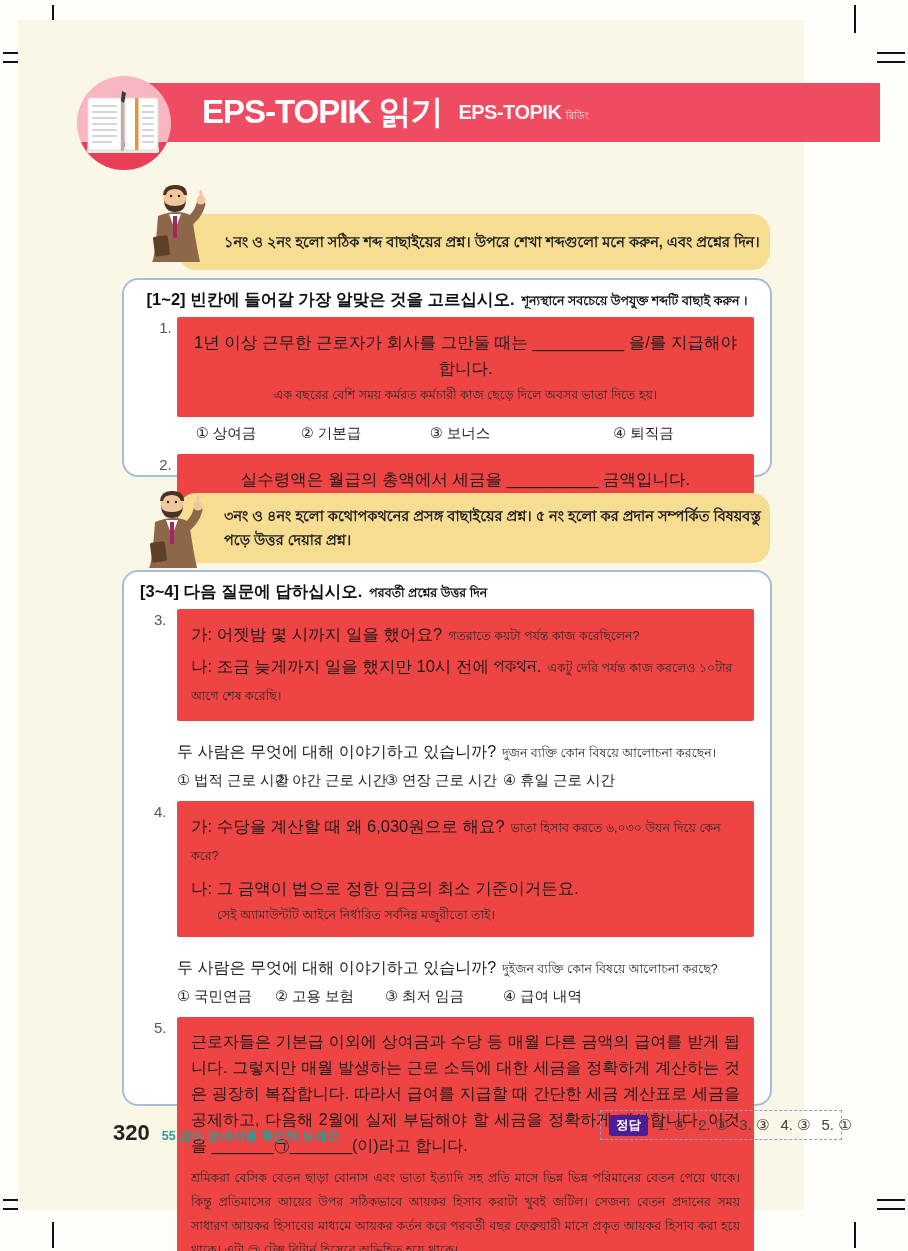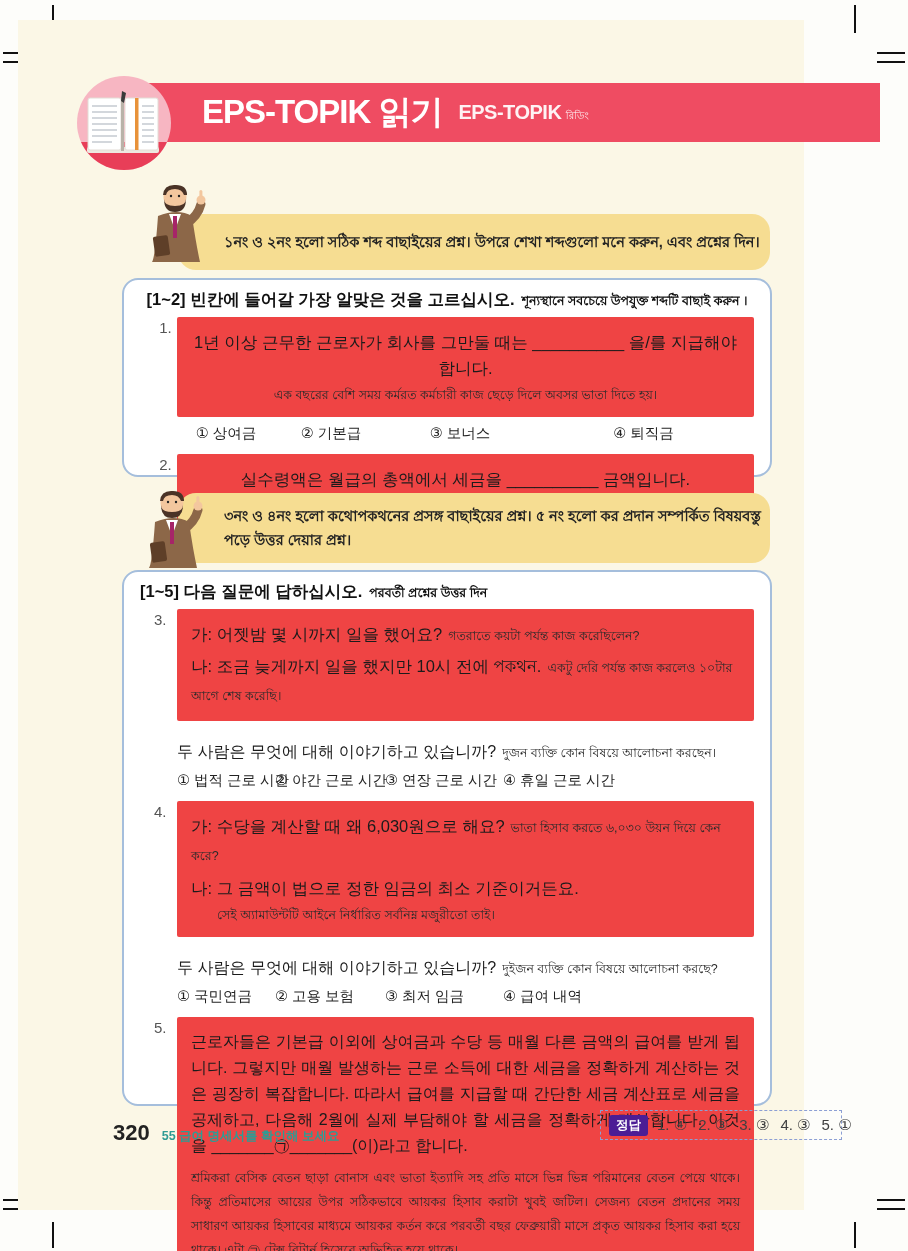--- a/index.html
+++ b/index.html
@@ -228,21 +228,21 @@
     <path d="M16 17 Q16 30 27 30 Q38 30 38 17 Q38 24 27 24 Q16 24 16 17 Z" fill="#4A3326"></path>
     <circle cx="23" cy="14" r="1.2" fill="#222"></circle>
       <circle cx="31" cy="14" r="1.2" fill="#222"></circle>
   </svg>
   <div class="tip-bubble" style="top:473px;height:70px;">
     <span class="tip-text">৩নং ও ৪নং হলো কথোপকথনের প্রসঙ্গ বাছাইয়ের প্রশ্ন। ৫ নং হলো কর প্রদান সম্পর্কিত বিষয়বস্তু পড়ে উত্তর দেয়ার প্রশ্ন।</span>
   </div>
 
   <div class="qbox" style="top:550px;height:536px;">
     <div class="section-title">
-      <span>[1~5] 다음 질문에 답하십시오.</span><span class="bn">পরবর্তী প্রশ্নের উত্তর দিন</span>
+      <span>[3~4] 다음 질문에 답하십시오.</span><span class="bn">পরবর্তী প্রশ্নের উত্তর দিন</span>
     </div>
 
     <div class="qrow">
       <div class="qnum">3.</div>
       <div class="qcontent">
         <div class="passage">
           <div class="ko-main">
             <span>가: 어젯밤 몇 시까지 일을 했어요?</span><span class="bn-inline">গতরাতে কয়টা পর্যন্ত কাজ করেছিলেন?</span>
           </div>
           <div class="ko-main" style="margin-top:4px;">

